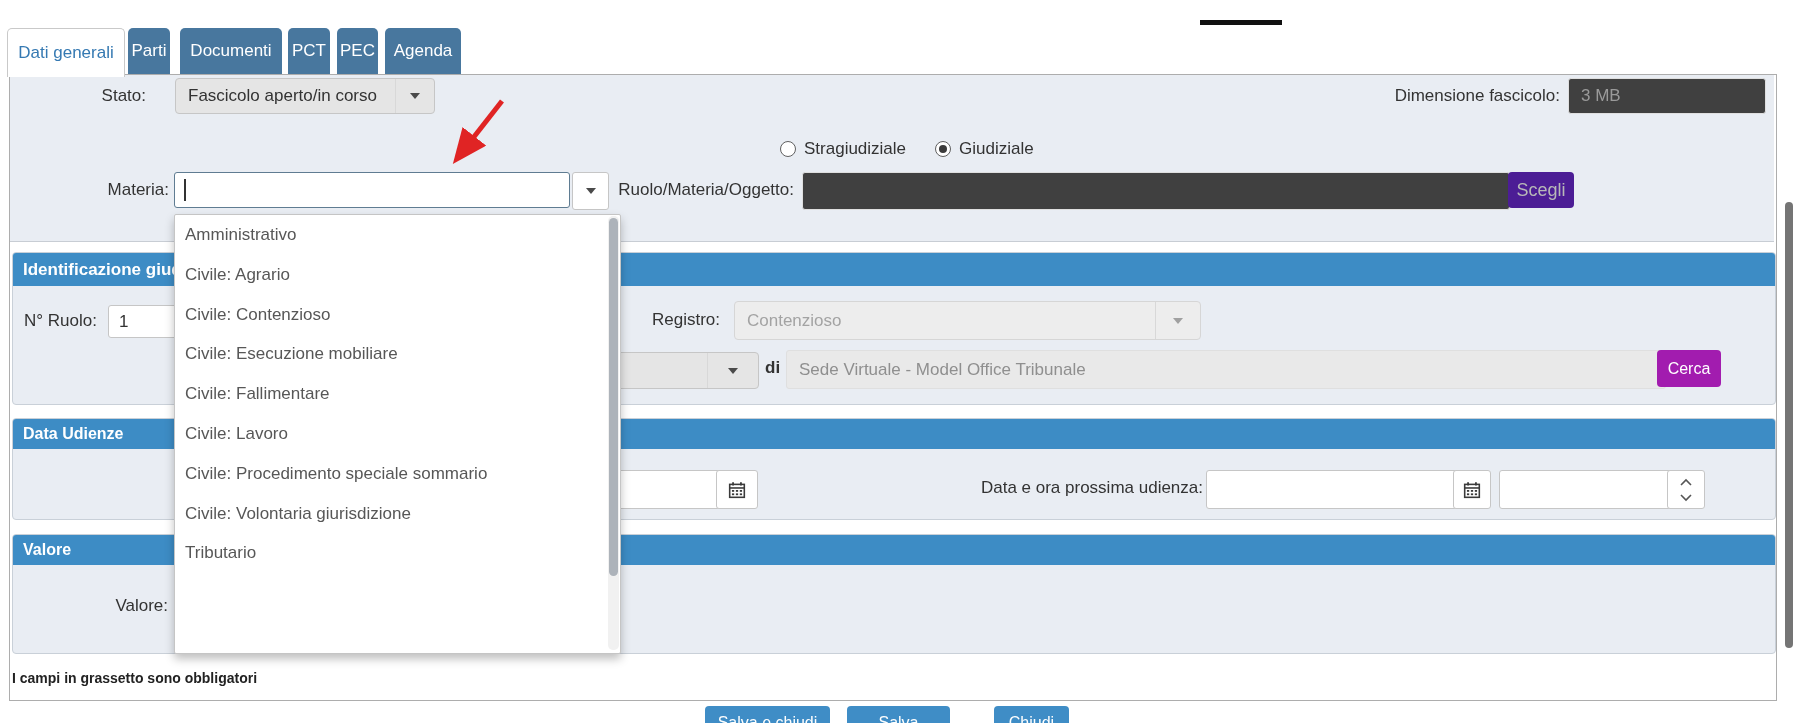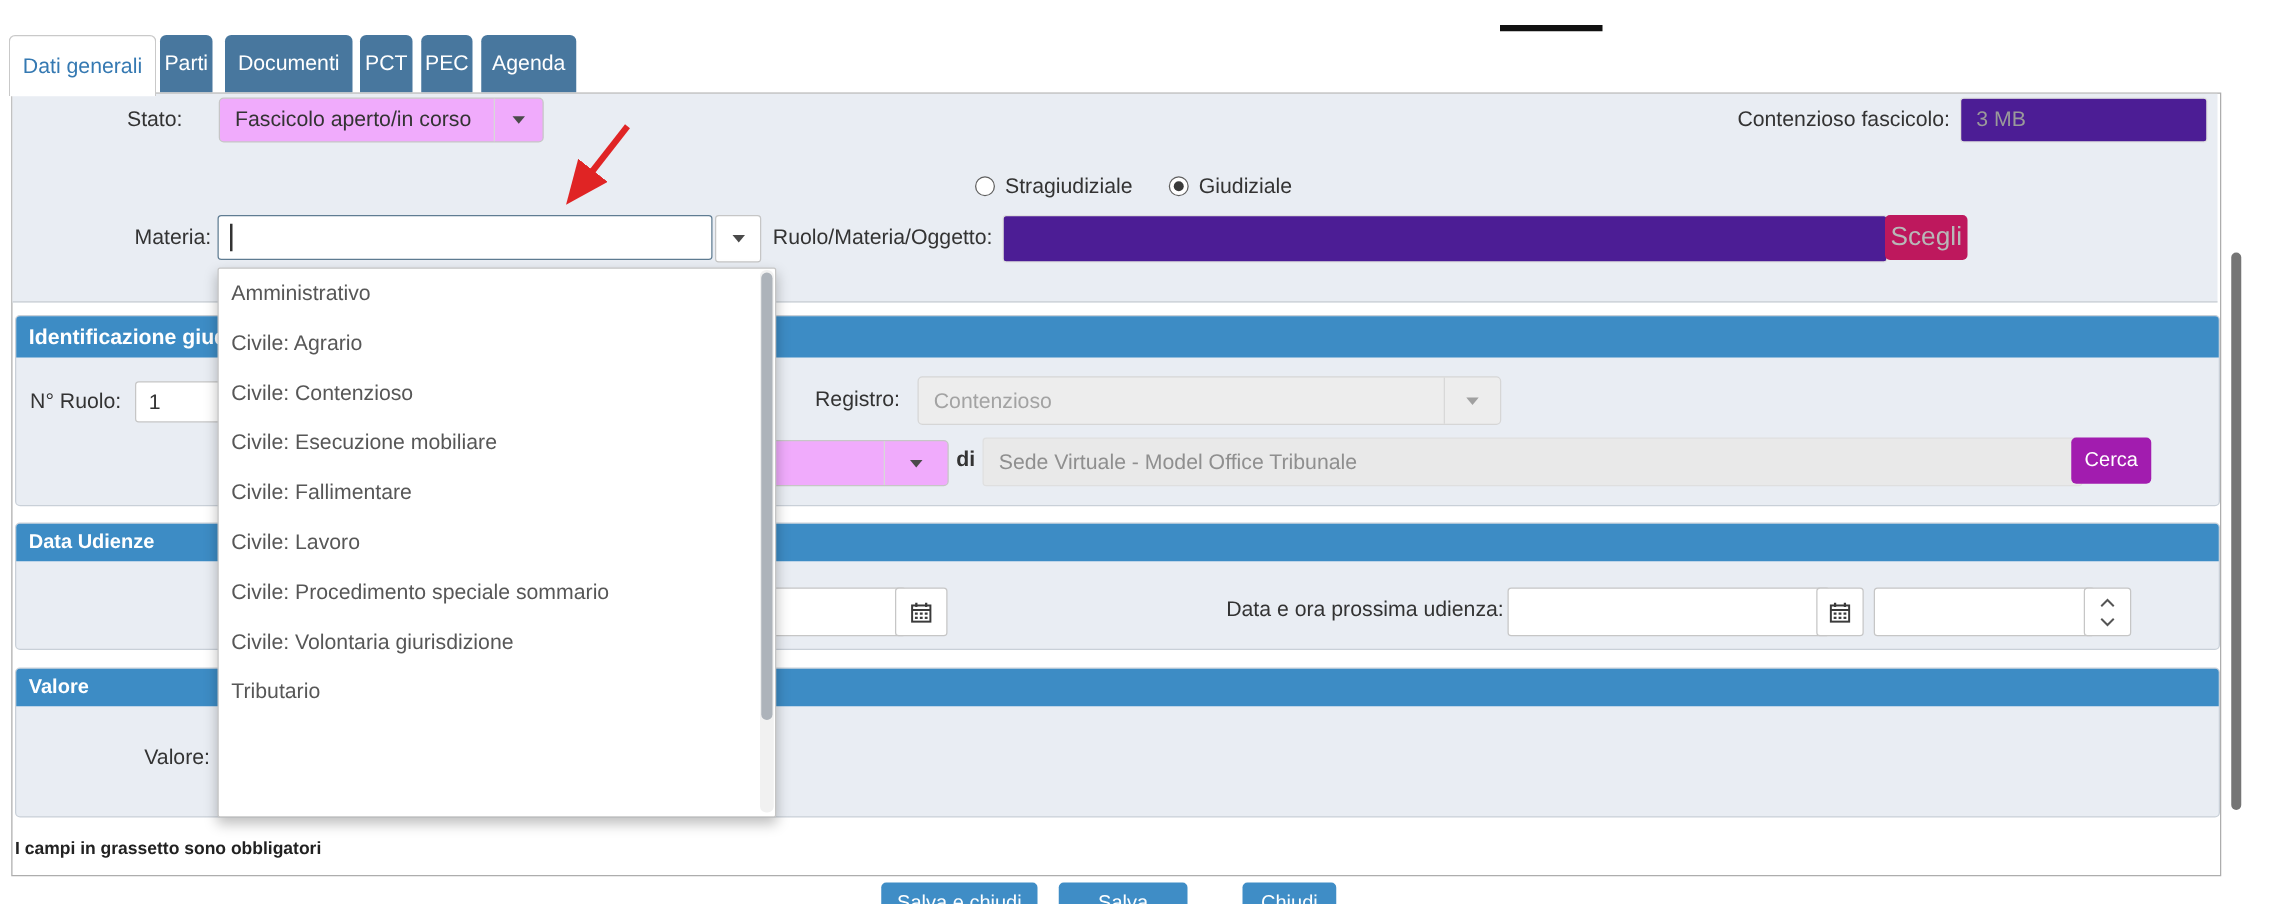--- a/index.html
+++ b/index.html
@@ -8,41 +8,41 @@
   .abs{position:absolute;}
   .lbl{position:absolute;font-size:17px;color:#333;white-space:nowrap;text-align:right;}
   
   .tab{position:absolute;top:8px;height:46px;background:#48779e;color:#fff;border-radius:5px 5px 0 0;
        font-size:17px;display:flex;align-items:center;justify-content:center;cursor:pointer;}
   .tab.active{background:#fff;color:#3579b2;border:1px solid #c9c9c9;border-bottom:none;height:48px;z-index:5;}
   
   .wrapper{position:absolute;left:9px;top:54px;width:1766px;height:625px;border:1px solid #adadad;background:#fff;}
   .topsec{position:absolute;left:10px;top:55px;width:1764px;height:166px;background:#e9edf3;border-bottom:1px solid #c8cdd4;}
   
-  .combo{position:absolute;background:#f0abfc;border:1px solid #c6c6c6;border-radius:4px;display:flex;}
+  .combo{position:absolute;background:#e5e5e5;border:1px solid #c6c6c6;border-radius:4px;display:flex;}
   .combo .txt{flex:1;font-size:17px;color:#333;padding-left:12px;display:flex;align-items:center;overflow:hidden;white-space:nowrap;}
   .combo .arr{width:38px;border-left:1px solid #d8d8d8;display:flex;align-items:center;justify-content:center;}
   .caret{width:0;height:0;border-left:5px solid transparent;border-right:5px solid transparent;border-top:6px solid #4a4a4a;}
   .combo.dis{background:#ededed;border-color:#d6d6d6;}
   .combo.dis .txt{color:#a3a3a3;}
   .combo.dis .caret{border-top-color:#a0a0a0;}
-  .input-dis{position:absolute;background:#4c1d95;border:1px solid #dfdfdf;border-radius:3px;
+  .input-dis{position:absolute;background:#404040;border:1px solid #dfdfdf;border-radius:3px;
              font-size:17px;color:#9a9a9a;display:flex;align-items:center;padding-left:12px;white-space:nowrap;overflow:hidden;}
   .input-w{position:absolute;background:#fff;border:1px solid #c6c6c6;border-radius:3px;
            font-size:17px;color:#333;display:flex;align-items:center;padding-left:10px;}
   
   .panel{position:absolute;left:12px;width:1762px;border:1px solid #c9d0d8;border-radius:4px;background:#e9edf3;}
   .panel-h{background:#3d8cc5;color:#fff;font-weight:bold;font-size:17px;border-radius:3px 3px 0 0;
            display:flex;align-items:center;padding-left:10px;white-space:nowrap;overflow:hidden;}
   
   .btn-blue{position:absolute;background:#3f8dc6;color:#fff;border-radius:4px;font-size:16px;
             display:flex;align-items:center;justify-content:center;cursor:pointer;white-space:nowrap;}
   .btn-steel{position:absolute;background:#a21caf;color:#fff;border-radius:4px;font-size:16px;
             display:flex;align-items:center;justify-content:center;cursor:pointer;}
-  .btn-dis{position:absolute;background:#be185d;color:#b8b8b8;border-radius:4px;font-size:21px;
+  .btn-dis{position:absolute;background:#4c1d95;color:#b8b8b8;border-radius:4px;font-size:18px;
             display:flex;align-items:center;justify-content:center;}
   
   .radio{position:absolute;width:16px;height:16px;border:1px solid #606060;border-radius:50%;background:#fff;
          display:flex;align-items:center;justify-content:center;box-sizing:border-box;cursor:pointer;}
   .radio .dot{width:8px;height:8px;border-radius:50%;background:#3a3a3a;}
   .radio-lbl{position:absolute;font-size:17px;color:#333;white-space:nowrap;}
   
   .dd-panel{position:absolute;left:174px;top:194px;width:445px;height:438px;background:#fff;
             border:1px solid #c5c5c5;border-radius:2px;box-shadow:0 5px 10px rgba(0,0,0,0.25);z-index:50;}
   .dd-item{height:39.8px;line-height:39.8px;padding-left:10px;font-size:17px;color:#575757;cursor:pointer;white-space:nowrap;}
@@ -85,21 +85,21 @@
   <div class="wrapper"></div>
   <div class="topsec"></div>
 
   <div class="lbl" style="left:40px;top:66px;width:106px;">Stato:</div>
   <div class="combo" style="left:175px;top:58px;width:258px;height:34px;">
     <div class="txt">Fascicolo aperto/in corso</div>
     <div class="arr">
         <span class="caret"></span>
       </div>
   </div>
-  <div class="lbl" style="left:1380px;top:66px;width:180px;">Contenzioso fascicolo:</div>
+  <div class="lbl" style="left:1380px;top:66px;width:180px;">Dimensione fascicolo:</div>
   <div class="input-dis" style="left:1568px;top:58px;width:184px;height:34px;">3 MB</div>
 
   <div class="radio" style="left:780px;top:121px;"></div>
   <div class="radio-lbl" style="left:804px;top:119px;">Stragiudiziale</div>
   <div class="radio" style="left:935px;top:121px;">
       <span class="dot"></span>
     </div>
   <div class="radio-lbl" style="left:959px;top:119px;">Giudiziale</div>
 
   <div class="lbl" style="left:63px;top:160px;width:106px;">Materia:</div>

